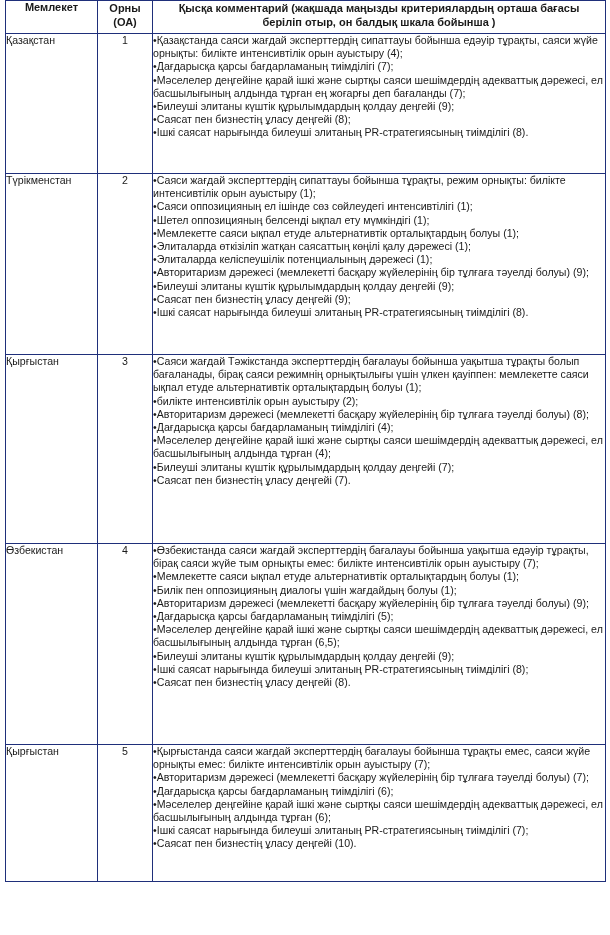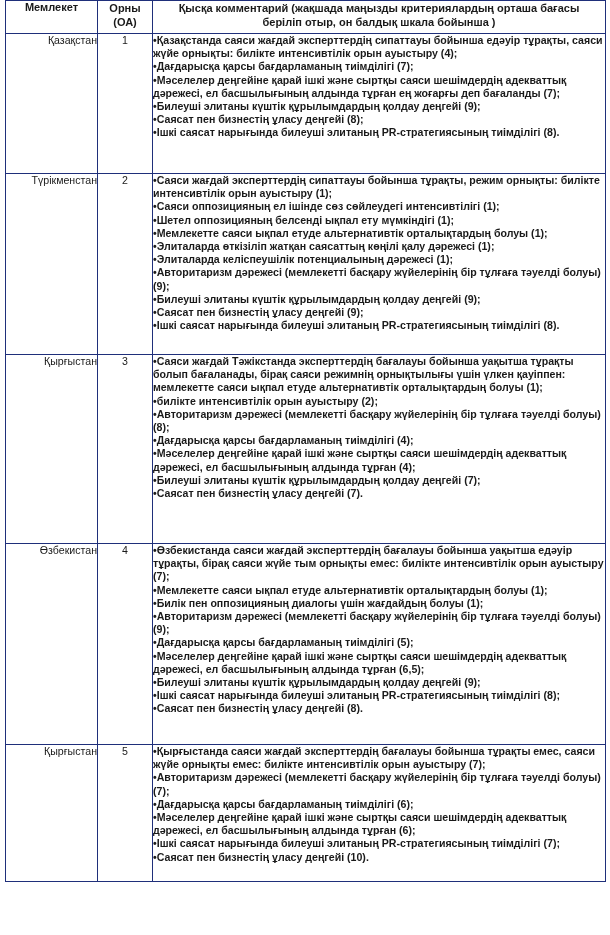--- a/index.html
+++ b/index.html
@@ -11,23 +11,23 @@
     font-size: 10.6px; line-height: 13.2px;
   }
   table.main td, table.main th {
     border: 1.5px solid #1f2f7a; vertical-align: top; padding: 0;
   }
   col.c1 { width: 92px; } col.c2 { width: 55px; } col.c3 { width: 453px; }
   thead th { height: 32px; font-weight: bold; text-align: center; vertical-align: middle; }
   thead th.h1 { font-size: 11px; }
   thead th.h2 { font-size: 11px; line-height: 14px; }
   thead th.h3 { font-size: 11px; line-height: 14px; padding: 0 8px; }
-  td.country { text-align: right; padding-top: 7px; }
+  td.country { text-align: left; padding-top: 7px; }
   td.rank { text-align: center; padding-top: 7px; }
-  td.comments { padding: 4px 6px 4px 7px; font-weight: bold; }
+  td.comments { padding: 4px 6px 4px 7px; }
   .item { display: block; }
   .item::before { content: "•"; }
   tr.r1 td { height: 139px; }
   tr.r2 td { height: 180px; }
   tr.r3 td { height: 188px; }
   tr.r4 td { height: 200px; margin-top: 48px; }
   tr.r5 td { height: 136px; }
 </style>
 </head>
 <body>

